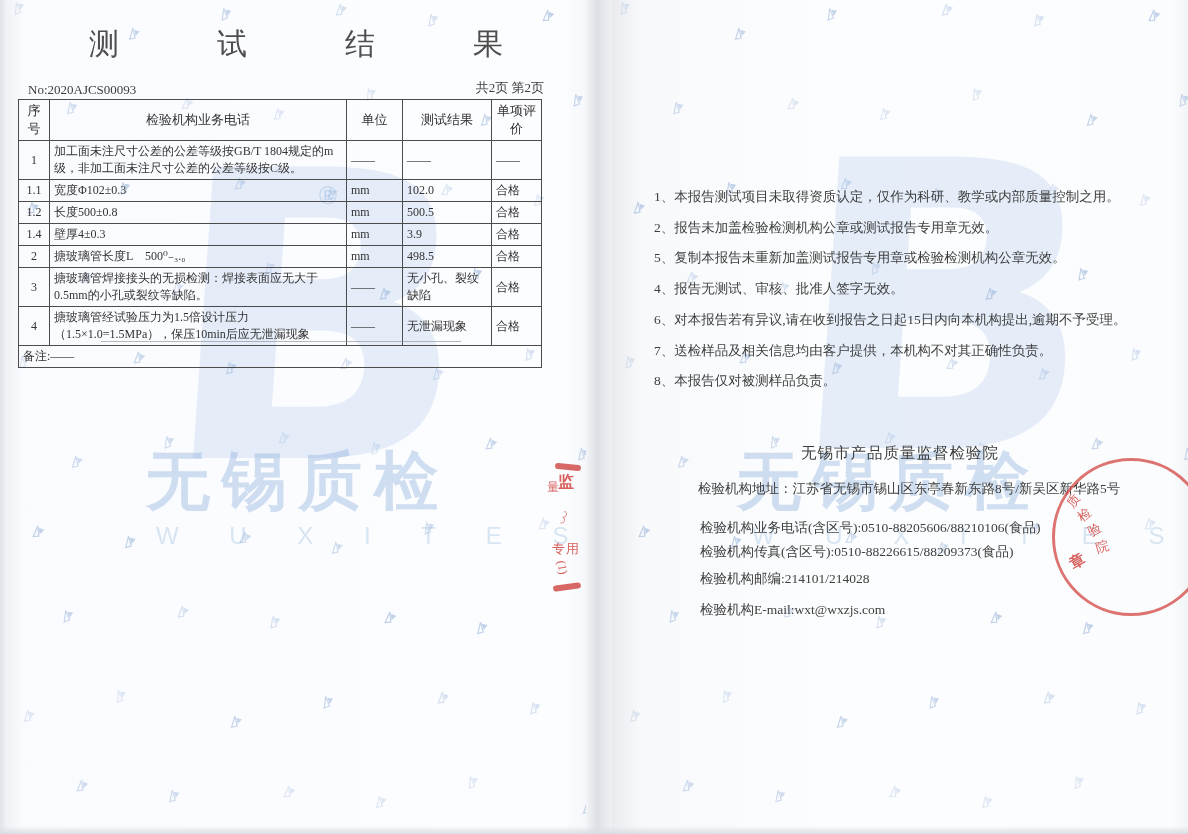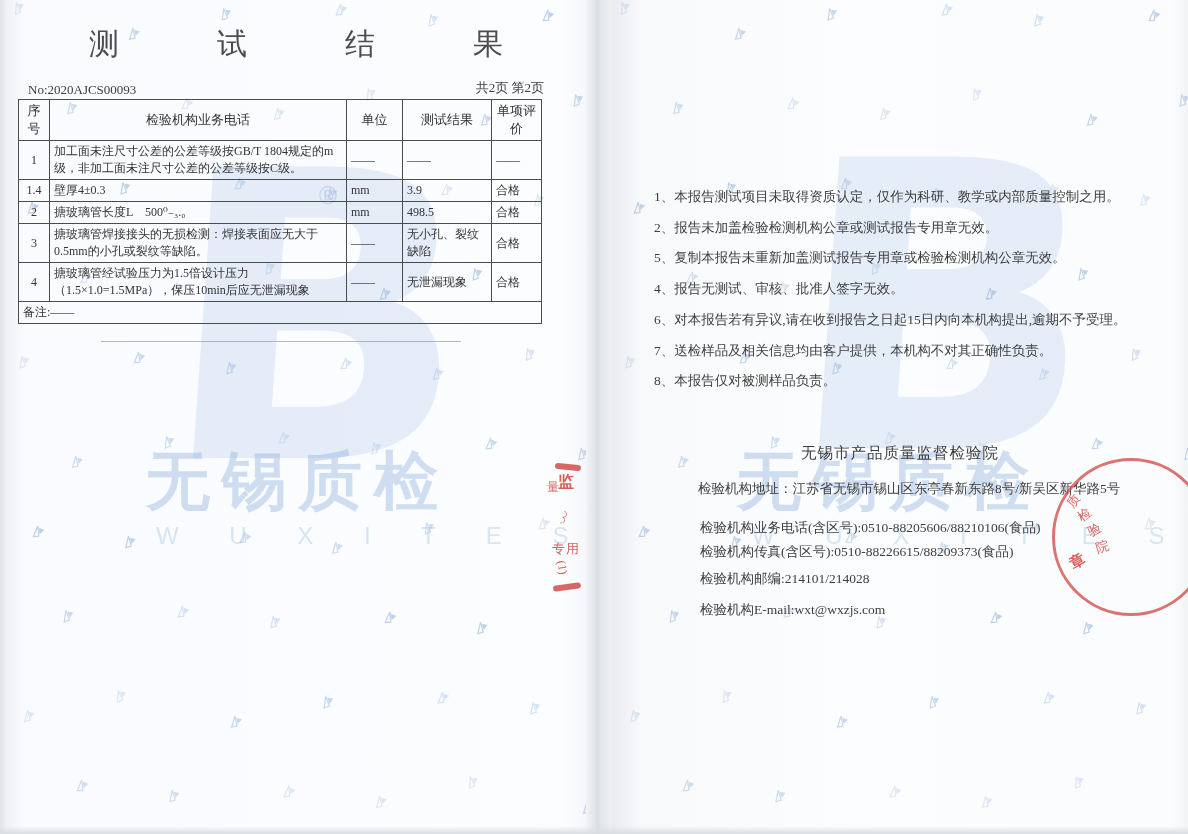--- a/index.html
+++ b/index.html
@@ -347,20 +347,34 @@
               <th>单项评价</th>
             </tr>
         </thead>
         <tbody>
             <tr>
               <td>1</td>
               <td>加工面未注尺寸公差的公差等级按GB/T 1804规定的m级，非加工面未注尺寸公差的公差等级按C级。</td>
               <td>——</td>
               <td>——</td>
               <td>——</td>
+            </tr>
+            <tr>
+              <td>1.1</td>
+              <td>宽度Φ102±0.3</td>
+              <td>mm</td>
+              <td>102.0</td>
+              <td>合格</td>
+            </tr>
+            <tr>
+              <td>1.2</td>
+              <td>长度500±0.8</td>
+              <td>mm</td>
+              <td>500.5</td>
+              <td>合格</td>
             </tr>
             <tr>
               <td>1.4</td>
               <td>壁厚4±0.3</td>
               <td>mm</td>
               <td>3.9</td>
               <td>合格</td>
             </tr>
             <tr>
               <td>2</td>

